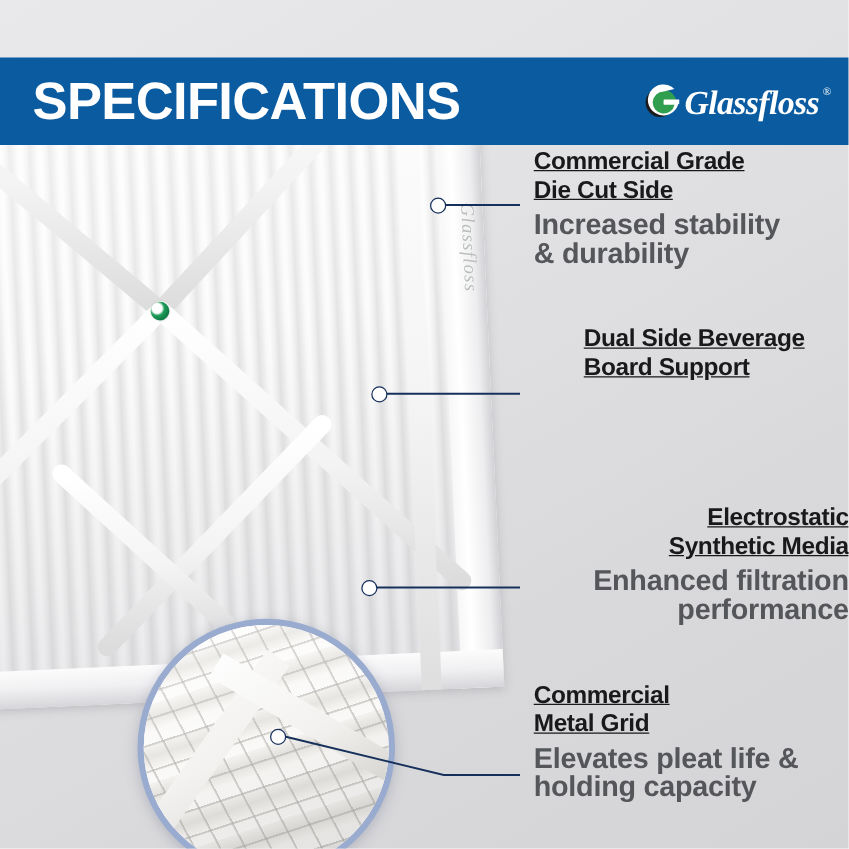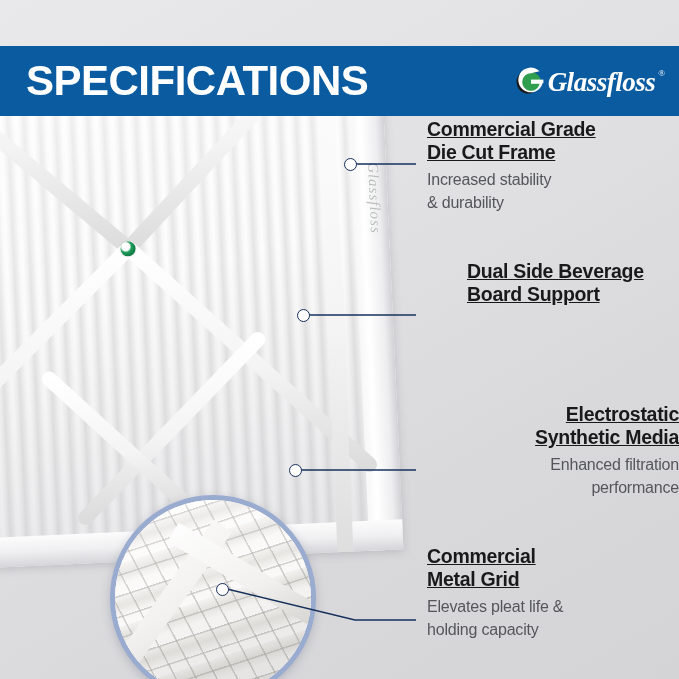--- a/index.html
+++ b/index.html
@@ -209,22 +209,22 @@
   .spec-title {
     font-size: 19.5px;
     font-weight: bold;
     color: #19191b;
     line-height: 23px;
     letter-spacing: -0.3px;
     text-decoration: underline;
   }
   .spec-sub {
     margin-top: 4px;
-    font-size: 16px;
-    font-weight: 400;
+    font-size: 23px;
+    font-weight: 700;
     color: #55565a;
     line-height: 23px;
     letter-spacing: -0.2px;
   }
 </style>
 </head>
 <body>
 
 <div id="page">
 
@@ -318,21 +318,21 @@
   <div class="dot" style="left:344px; top:158px;"></div>
   <div class="dot" style="left:297px; top:309px;"></div>
   <div class="dot" style="left:289px; top:464px;"></div>
   <div class="dot" style="left:216px; top:583px;"></div>
 
   <div id="text-col">
 
     <div class="spec" style="top:48px;">
       <div class="spec-title">
         <span>Commercial Grade</span><br>
-        <span>Die Cut Frame</span>
+        <span>Die Cut Side</span>
       </div>
       <div class="spec-sub">
         <span>Increased stability</span><br>
         <span>&amp; durability</span>
       </div>
     </div>
 
     <div class="spec" style="top:190px;margin-left:40px;">
       <div class="spec-title">
         <span>Dual Side Beverage</span><br>

